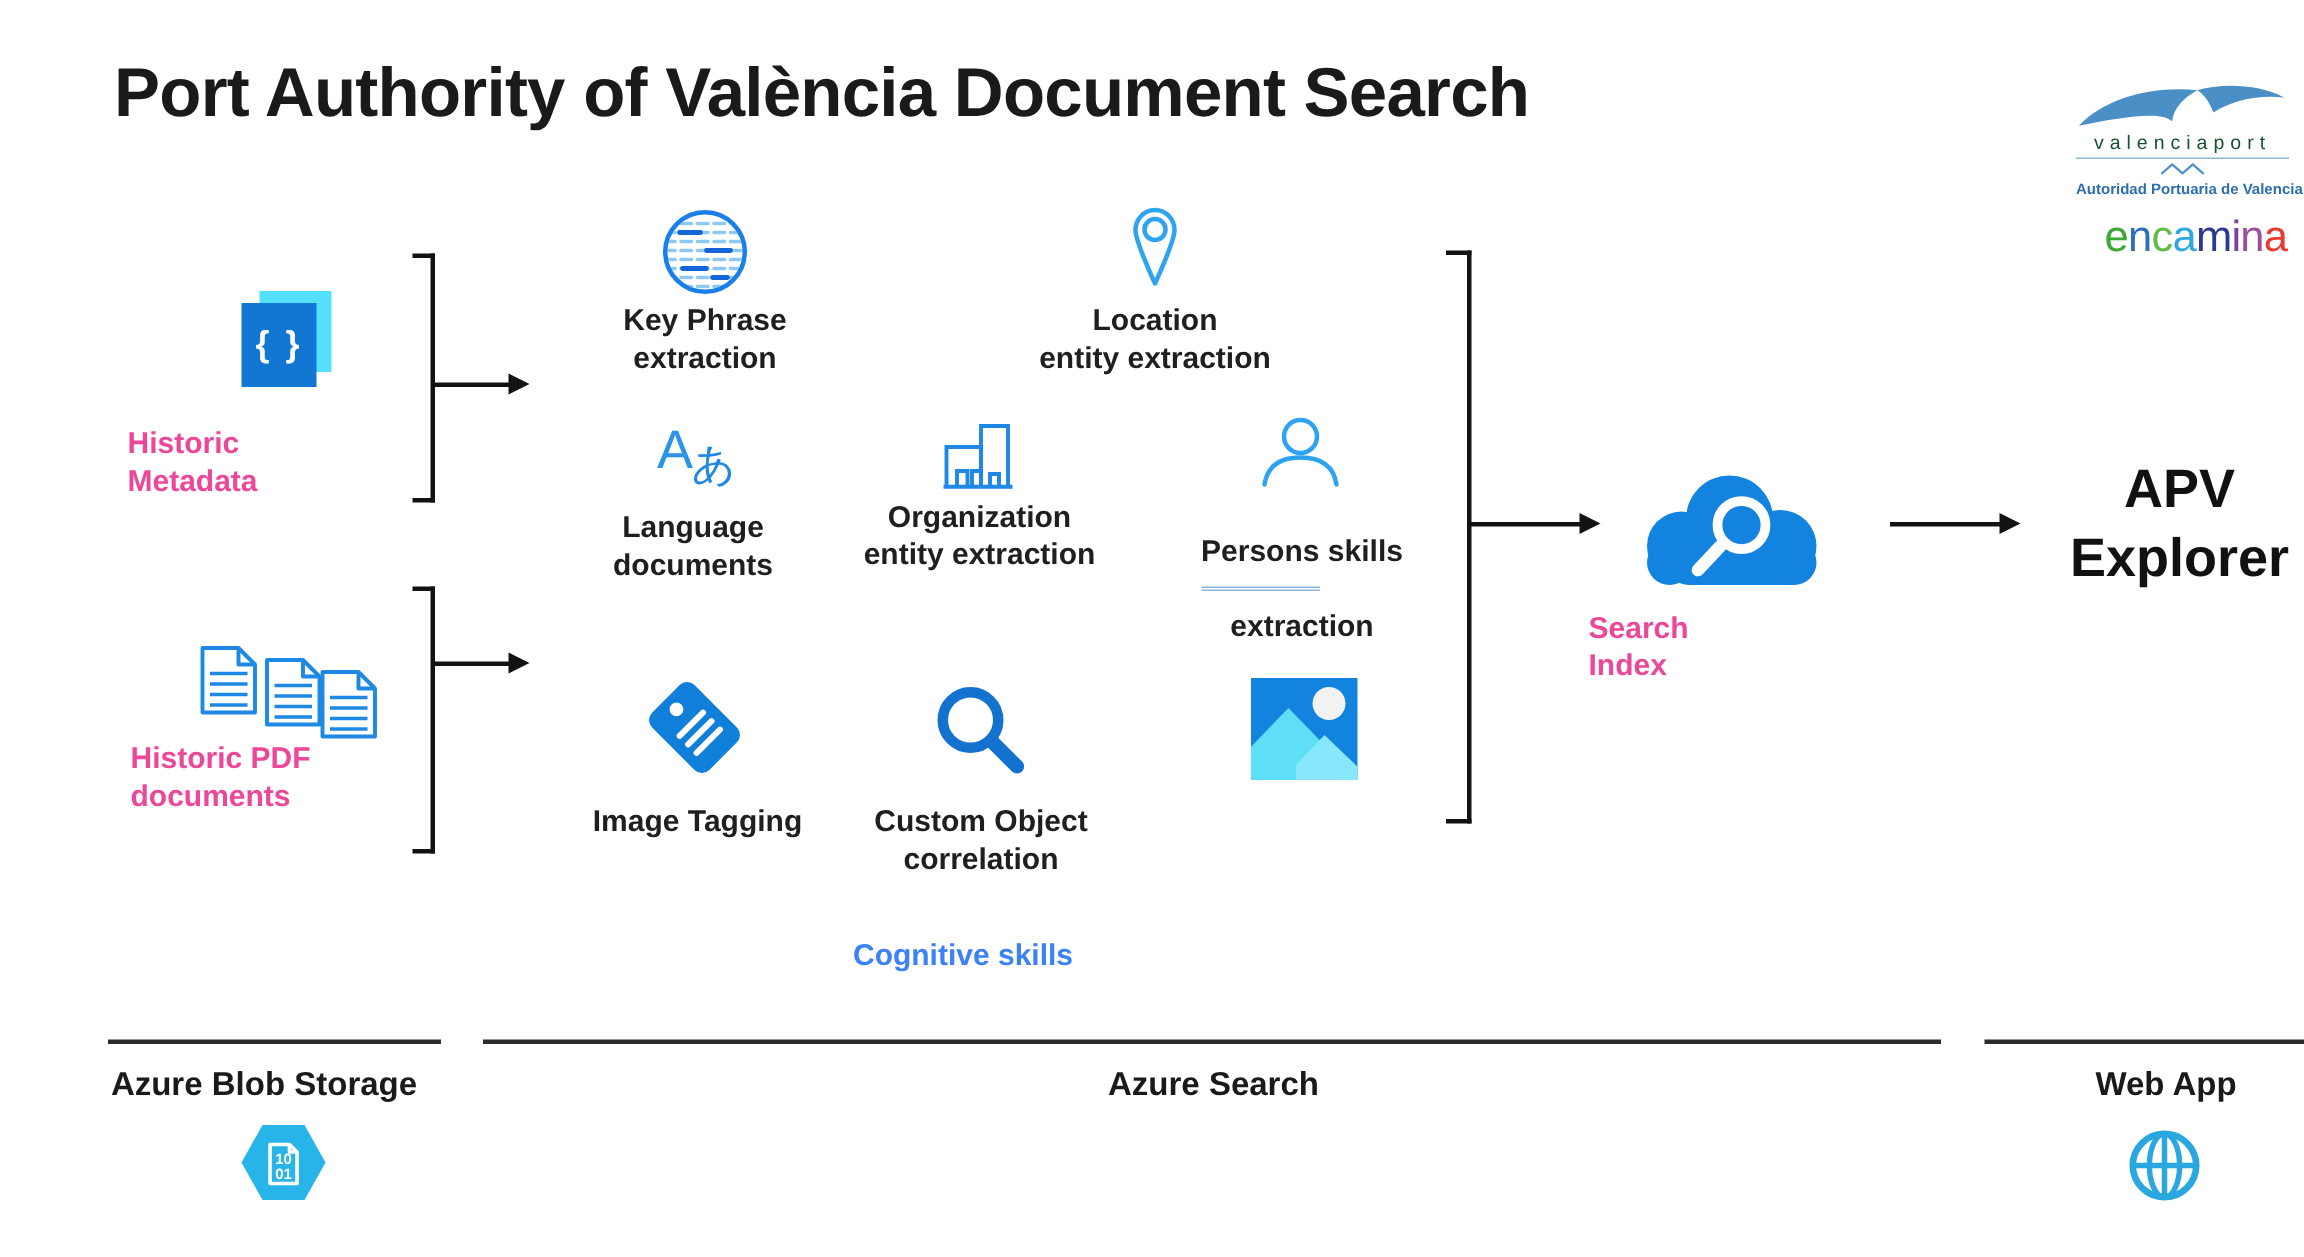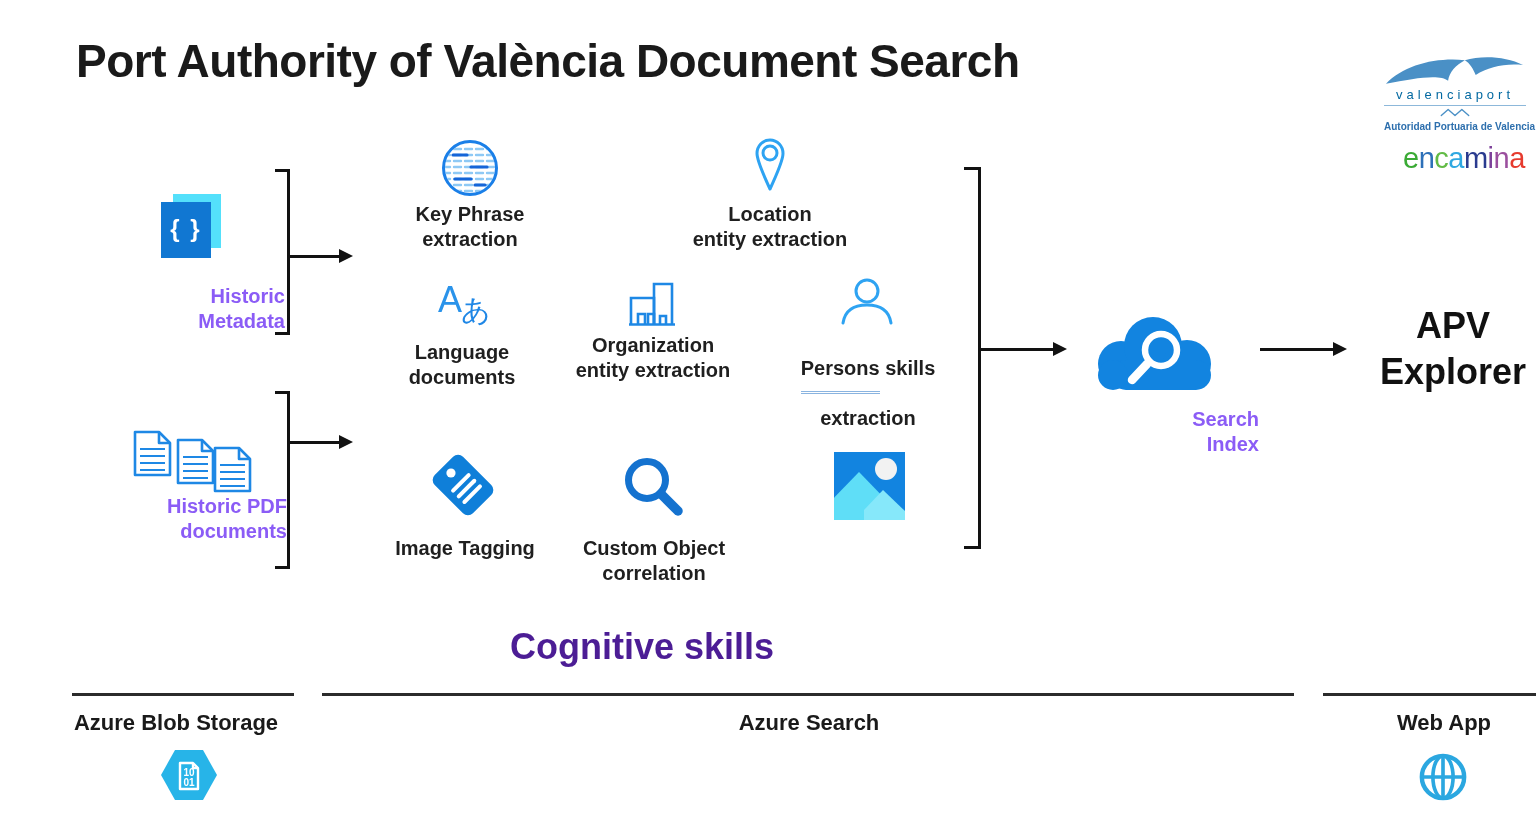--- a/index.html
+++ b/index.html
@@ -7,31 +7,31 @@
     position:relative;width:1536px;height:838px;background:#fff;overflow:hidden;
     font-family:"Liberation Sans","DejaVu Sans",sans-serif;color:#1d1d1d;margin-left:32px;
   }
   .abs{position:absolute;}
   .page-title{
     font-size:46px;font-weight:700;letter-spacing:-0.5px;color:#1a1a1a;margin:0;
     left:44px;top:34px;white-space:nowrap;
   }
   
   .vp-logo{left:1352px;top:56px;width:142px;text-align:center;}
-  .vp-name{font-size:13px;letter-spacing:4px;color:#0369a1;margin-top:1px;}
+  .vp-name{font-size:13px;letter-spacing:4px;color:#14532d;margin-top:1px;}
   .vp-divider{border-top:1.5px solid #8db8da;margin-top:3px;}
   .vp-subtitle{font-size:10px;font-weight:700;color:#2d6fad;margin-top:2px;white-space:nowrap;}
   .encamina{left:1371px;top:142px;width:120px;text-align:center;font-size:29px;font-weight:400;letter-spacing:-0.5px;}
   
-  .node-label{font-size:20px;font-weight:700;text-align:right;line-height:25px;white-space:pre-line;color:#8b5cf6;}
+  .node-label{font-size:20px;font-weight:700;text-align:left;line-height:25px;white-space:pre-line;color:#ec4899;}
   .skill-label{font-size:20px;font-weight:700;text-align:center;line-height:25px;white-space:pre-line;color:#1f1f1f;}
   .underlined{border-bottom:3px double #8ab4e0;padding-bottom:12px;}
   .persons-rest{margin-left:0.28em;}
   .apv-label{font-size:36px;font-weight:700;text-align:center;line-height:46px;white-space:pre-line;color:#111;}
-  .cognitive-label{font-size:36px;font-weight:700;text-align:center;color:#4c1d95;}
+  .cognitive-label{font-size:20px;font-weight:700;text-align:center;color:#3b82f6;}
   .footer-label{font-size:22px;font-weight:700;text-align:center;color:#1a1a1a;}
   
   .h-arrow{height:0;border-top:3px solid #121212;}
   .h-arrow::after{
     content:"";position:absolute;right:-13px;top:-9px;width:0;height:0;
     border-left:14px solid #121212;border-top:7.5px solid transparent;border-bottom:7.5px solid transparent;
   }
   .bracket{border-right:3px solid #121212;border-top:3px solid #121212;border-bottom:3px solid #121212;}
   .footer-line{height:0;border-top:3px solid #2b2b2b;}
   

